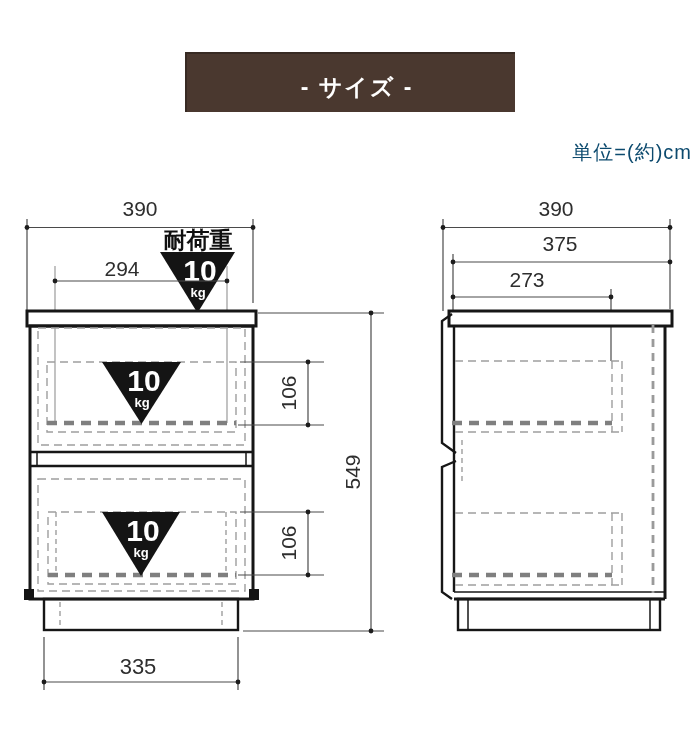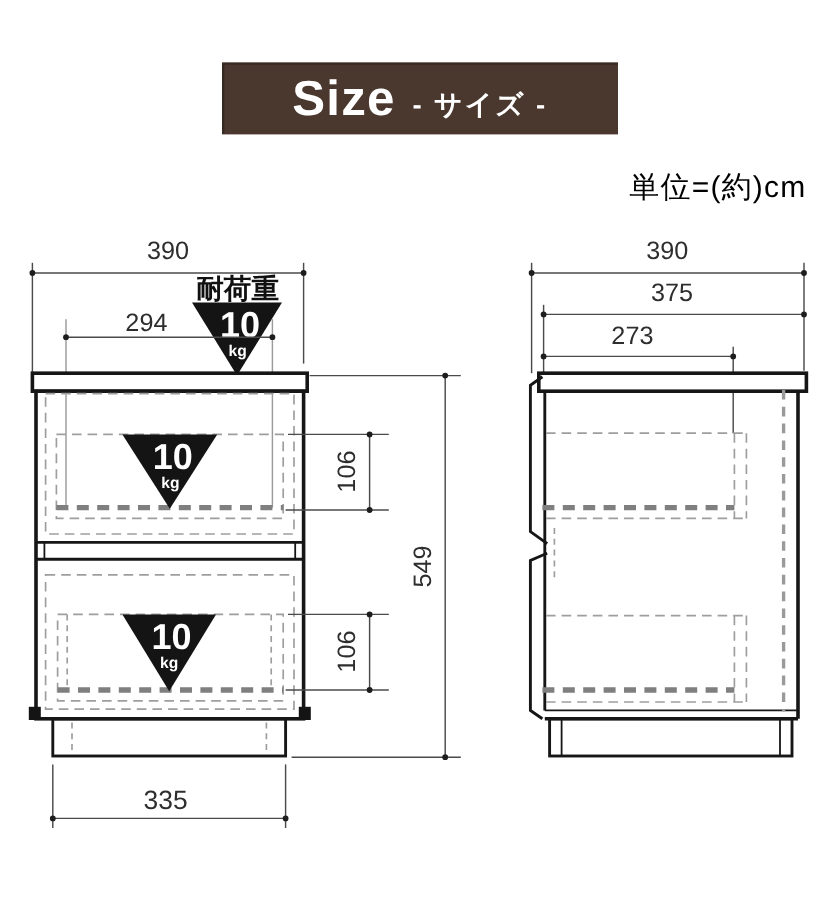--- a/index.html
+++ b/index.html
@@ -15,21 +15,21 @@
   }
   .size-banner .title{
     color:#fff;font-size:41px;font-weight:bold;letter-spacing:1px;line-height:1;
   }
   .size-banner .subtitle{
     color:#fff;font-size:23px;font-weight:bold;margin-left:14px;margin-top:10px;
     letter-spacing:2px;line-height:1;
   }
   
   .unit-note{
-    position:absolute;top:139px;right:28px;font-size:25px;color:#000000;
+    position:absolute;top:139px;right:8px;font-size:20px;color:#0c4a6e;
     letter-spacing:1px;
   }
   
   svg.drawing{position:absolute;left:0;top:0;}
   .ln        {stroke:#161616;fill:none;}
   .ln-w3     {stroke-width:3;}
   .ln-w25    {stroke-width:2.4;}
   .ln-w15    {stroke-width:1.5;}
   .fillwhite {fill:#ffffff;}
   .dash      {stroke:#9e9e9e;stroke-width:1.4;fill:none;stroke-dasharray:8 5;}
@@ -44,21 +44,20 @@
   .loadlabel {font-size:23px;font-weight:bold;fill:#101010;}
   .tri       {fill:#141414;stroke:none;}
   .tritext   {fill:#ffffff;font-weight:bold;text-anchor:middle;}
   .tri10     {font-size:30px;}
   .trikg     {font-size:13px;}
 </style>
 </head>
 <body>
 
 <div class="size-banner">
-  <span class="title">Size</span>
   <span class="subtitle">- サイズ -</span>
 </div>
 
 <div class="unit-note">単位=(約)cm</div>
 
 <svg class="drawing" width="700" height="750" viewBox="0 0 700 750">
 
   <g>
 
     <g>

